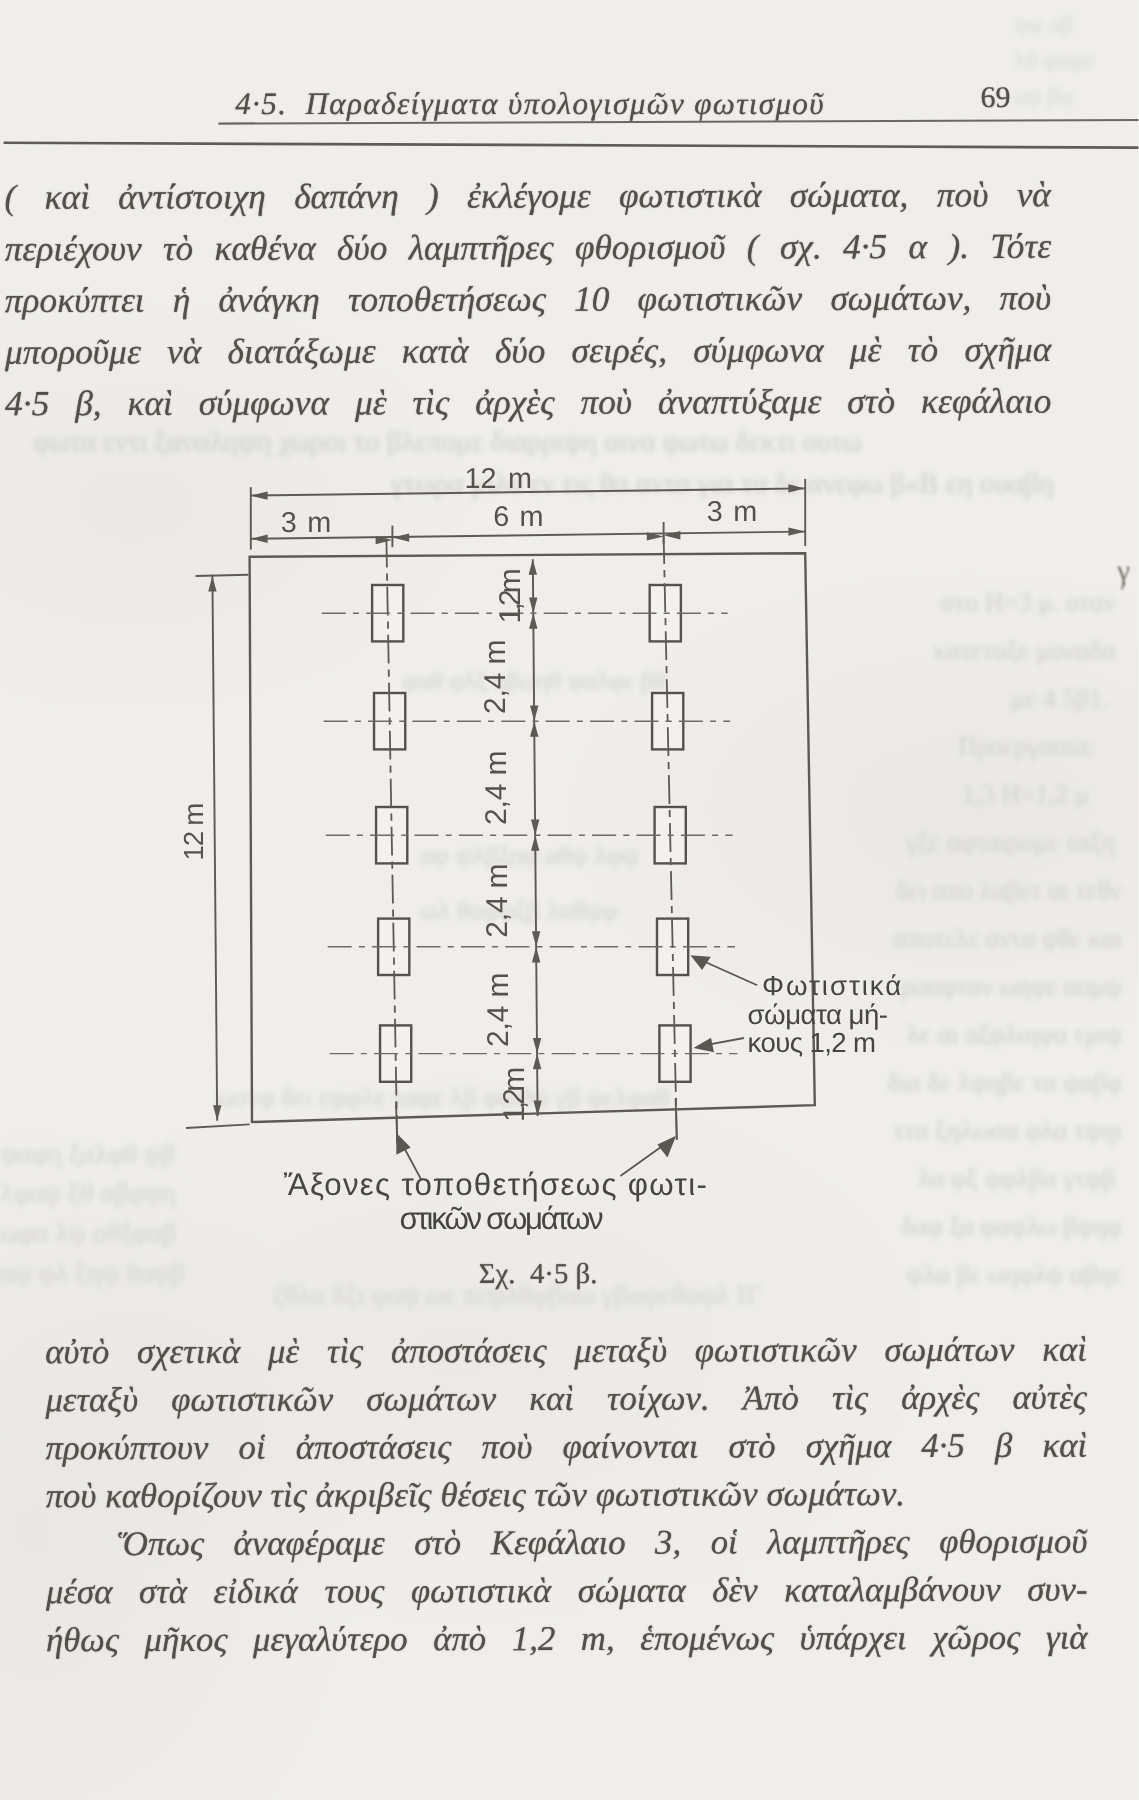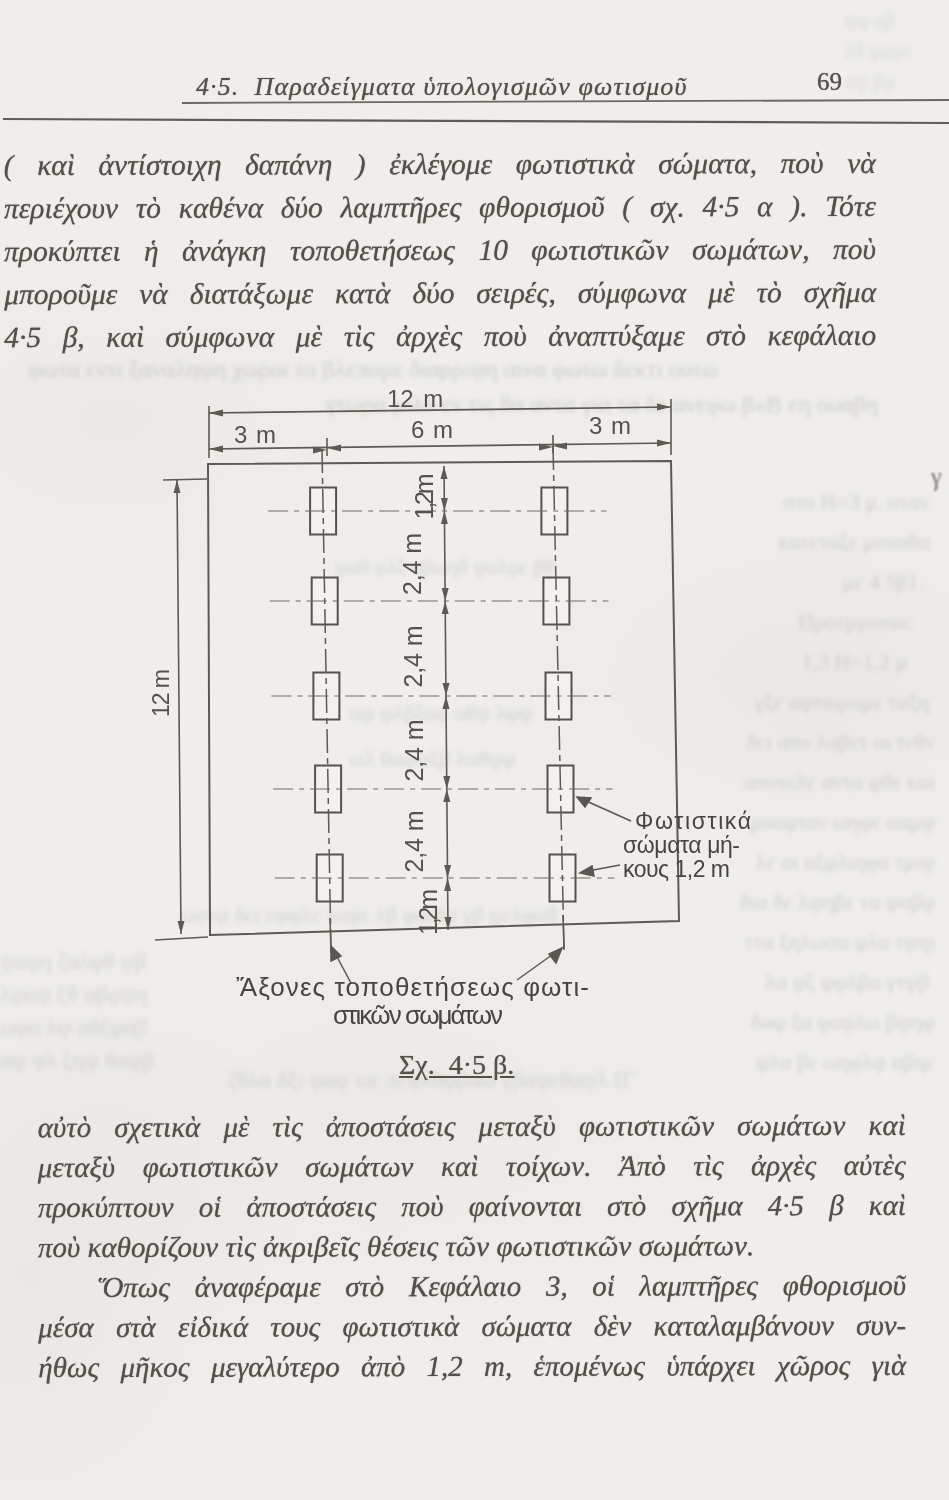--- a/index.html
+++ b/index.html
@@ -257,21 +257,21 @@
 </g>
 
 <g font-family="Liberation Sans, sans-serif" fill="#47453f" stroke="none" font-size="26">
 
   <text x="236" y="996" textLength="353">Ἄξονες τοποθετήσεως φωτι-</text>
 
   <text x="333" y="1024" textLength="170">στικῶν σωμάτων</text>
 </g>
 </svg>
 
-<div class="txt" style="left:399px;top:1049px;font-size:28px;text-decoration:underline;">Σχ.&nbsp; 4·5 β.</div>
+<div class="txt" style="left:399px;top:1049px;font-size:24px;">Σχ.&nbsp; 4·5 β.</div>
 
 <div class="txt" style="left:38px;top:1106px;width:868px;font-size:29px;line-height:40px;font-style:italic;transform:rotate(-0.15deg);">
 <div class="jline">αὐτὸ σχετικὰ μὲ τὶς ἀποστάσεις μεταξὺ φωτιστικῶν σωμάτων καὶ</div>
 <div class="jline">μεταξὺ φωτιστικῶν σωμάτων καὶ τοίχων. Ἀπὸ τὶς ἀρχὲς αὐτὲς</div>
 <div class="jline">προκύπτουν οἱ ἀποστάσεις ποὺ φαίνονται στὸ σχῆμα 4·5 β καὶ</div>
 <div>ποὺ καθορίζουν τὶς ἀκριβεῖς θέσεις τῶν φωτιστικῶν σωμάτων.</div>
 <div class="jline" style="text-indent:60px;">Ὅπως ἀναφέραμε στὸ Κεφάλαιο 3, οἱ λαμπτῆρες φθορισμοῦ</div>
 <div class="jline">μέσα στὰ εἰδικά τους φωτιστικὰ σώματα δὲν καταλαμβάνουν συν-</div>
 <div class="jline">ήθως μῆκος μεγαλύτερο ἀπὸ 1,2 m, ἑπομένως ὑπάρχει χῶρος γιὰ</div>
 </div>

